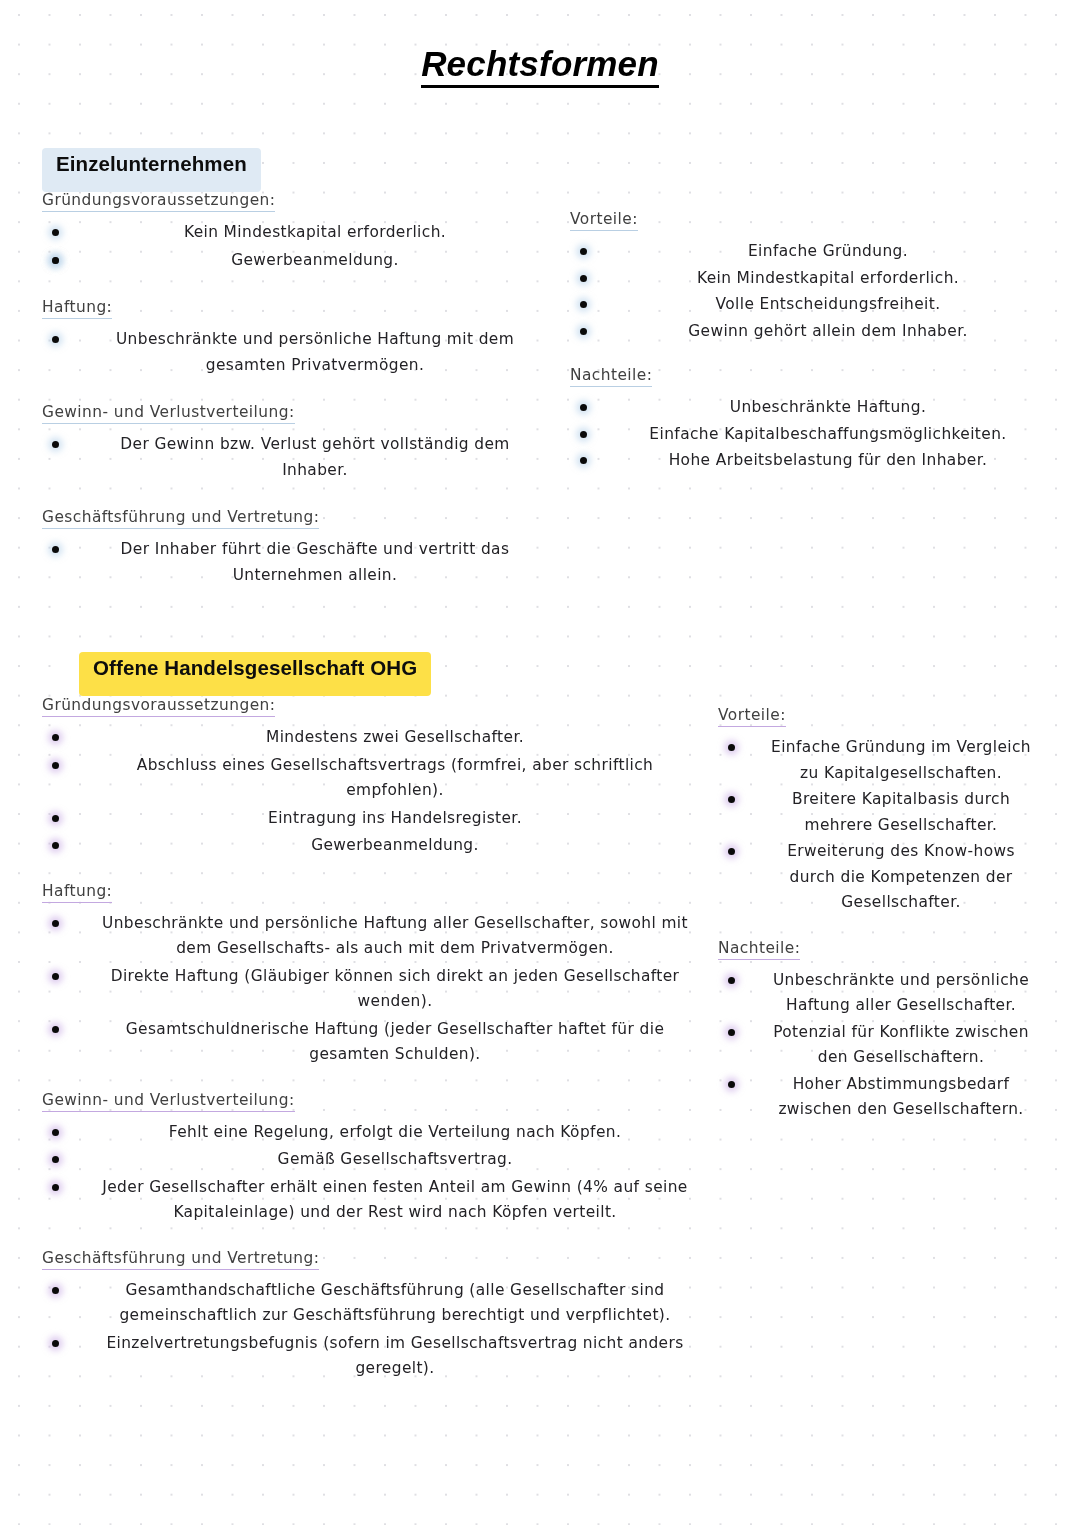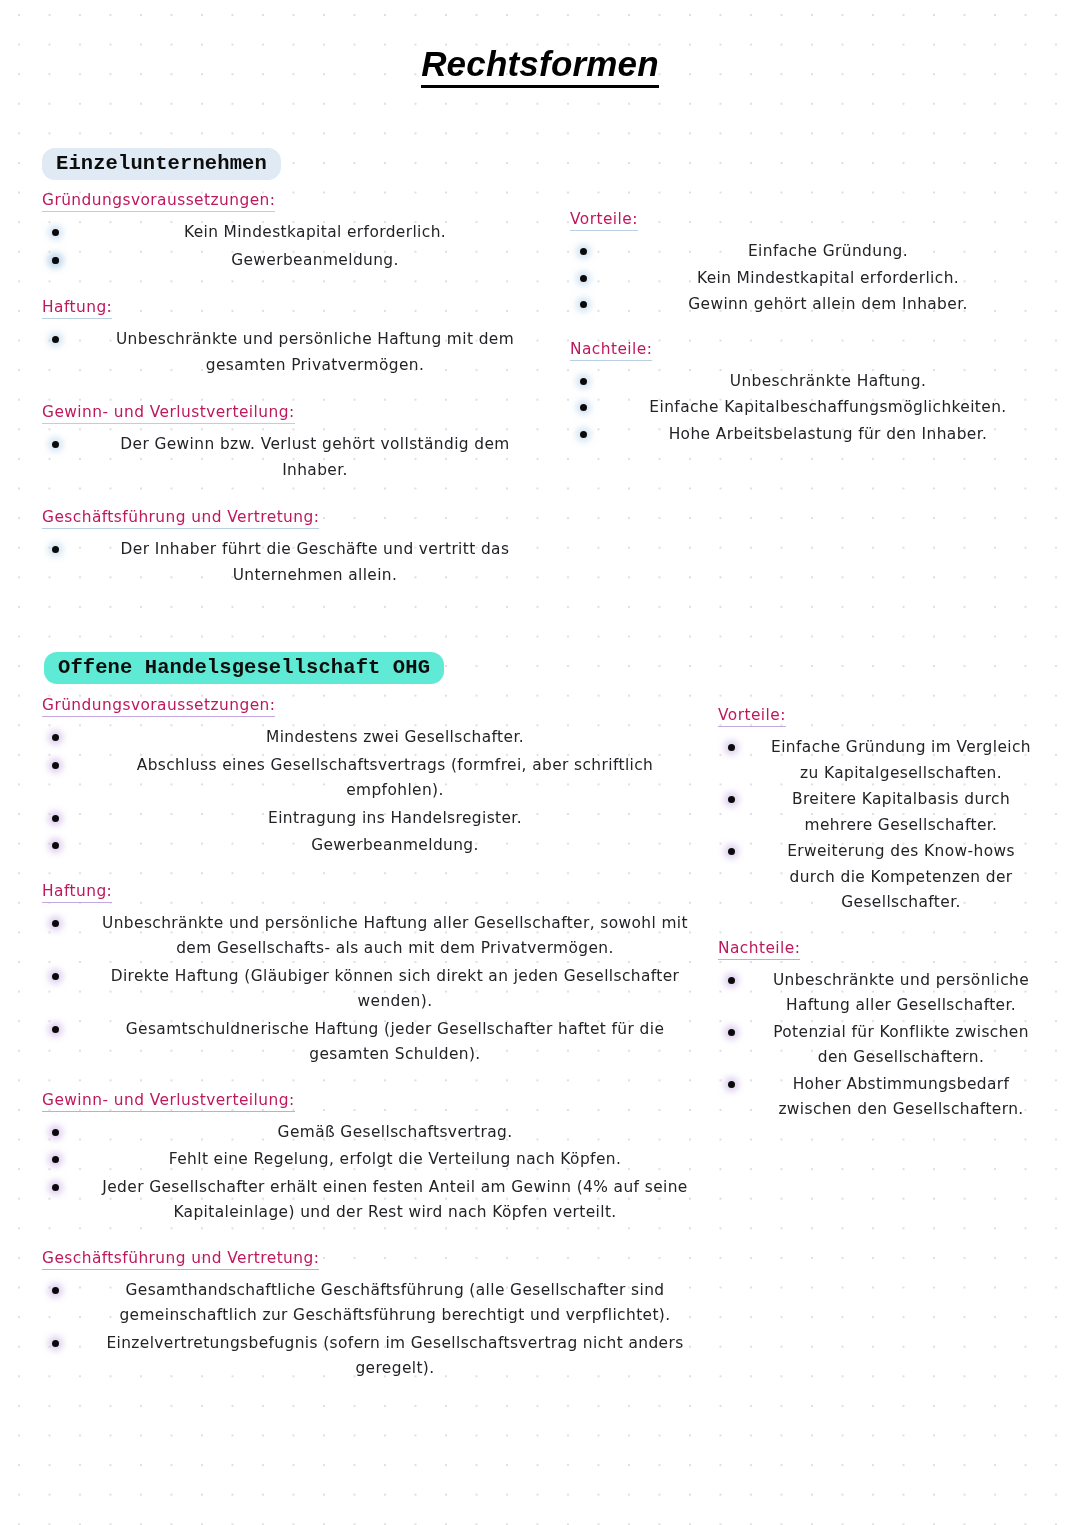--- a/index.html
+++ b/index.html
@@ -55,42 +55,42 @@
   }
 
   
   .section {
     position: absolute;
     left: 0;
     width: 1080px;
   }
   .section-heading {
     position: absolute;
-    font-family: Liberation Mono, monospace;
+    font-family: Liberation Sans, sans-serif;
     font-weight: bold;
     font-size: 20.5px;
     color: #0d0d0d;
-    padding: 4px 14px 5px 14px;
-    border-radius: 13px;
+    padding: 4px 14px 16px 14px;
+    border-radius: 4px;
     white-space: nowrap;
     letter-spacing: .1px;
   }
   .hl-blue  { background-color: #dfeaf4; }
-  .hl-purple{ background-color: #5eead4; }
+  .hl-purple{ background-color: #fde047; margin-left: 35px; }
 
   
   .col {
     position: absolute;
   }
 
   
   .sub-heading {
     font-family: "DejaVu Sans", sans-serif;
     font-size: 15.4px;
-    color: #be185d;
+    color: #404040;
     letter-spacing: .45px;
     display: inline-block;
     padding-bottom: 2px;
     margin-bottom: 8px;
     white-space: nowrap;
   }
   .sub-heading.u-blue   { border-bottom: 1.6px solid #b9cfe3; }
   .sub-heading.u-purple { border-bottom: 1.6px solid #c3a8e0; }
 
   .block { margin-bottom: 20px; }
@@ -180,20 +180,21 @@
     </div>
   </div>
 
   <div class="col" style="left:570px; top:209px; width:470px;">
 
     <div class="block">
       <div class="sub-heading u-blue">Vorteile:</div>
       <ul class="bullets glow-blue tight">
         <li><span class="dot"></span><span>Einfache Gründung.</span></li>
         <li><span class="dot"></span><span>Kein Mindestkapital erforderlich.</span></li>
+        <li><span class="dot"></span><span>Volle Entscheidungsfreiheit.</span></li>
         <li><span class="dot"></span><span>Gewinn gehört allein dem Inhaber.</span></li>
       </ul>
     </div>
 
     <div class="block" style="margin-top:21px;">
       <div class="sub-heading u-blue">Nachteile:</div>
       <ul class="bullets glow-blue tight">
         <li><span class="dot"></span><span>Unbeschränkte Haftung.</span></li>
         <li><span class="dot"></span><span>Einfache Kapitalbeschaffungsmöglichkeiten.</span></li>
         <li><span class="dot"></span><span>Hohe Arbeitsbelastung für den Inhaber.</span></li>
@@ -222,22 +223,22 @@
       <ul class="bullets glow-purple">
         <li><span class="dot"></span><span>Unbeschränkte und persönliche Haftung aller Gesellschafter, sowohl mit dem Gesellschafts- als auch mit dem Privatvermögen.</span></li>
         <li><span class="dot"></span><span>Direkte Haftung (Gläubiger können sich direkt an jeden Gesellschafter wenden).</span></li>
         <li><span class="dot"></span><span>Gesamtschuldnerische Haftung (jeder Gesellschafter haftet für die gesamten Schulden).</span></li>
       </ul>
     </div>
 
     <div class="block" style="margin-top:22px;">
       <div class="sub-heading u-purple">Gewinn- und Verlustverteilung:</div>
       <ul class="bullets glow-purple">
+        <li><span class="dot"></span><span>Fehlt eine Regelung, erfolgt die Verteilung nach Köpfen.</span></li>
         <li><span class="dot"></span><span>Gemäß Gesellschaftsvertrag.</span></li>
-        <li><span class="dot"></span><span>Fehlt eine Regelung, erfolgt die Verteilung nach Köpfen.</span></li>
         <li><span class="dot"></span><span>Jeder Gesellschafter erhält einen festen Anteil am Gewinn (4% auf seine Kapitaleinlage) und der Rest wird nach Köpfen verteilt.</span></li>
       </ul>
     </div>
 
     <div class="block" style="margin-top:22px;">
       <div class="sub-heading u-purple">Geschäftsführung und Vertretung:</div>
       <ul class="bullets glow-purple">
         <li><span class="dot"></span><span>Gesamthandschaftliche Geschäftsführung (alle Gesellschafter sind gemeinschaftlich zur Geschäftsführung berechtigt und verpflichtet).</span></li>
         <li><span class="dot"></span><span>Einzelvertretungsbefugnis (sofern im Gesellschaftsvertrag nicht anders geregelt).</span></li>
       </ul>

